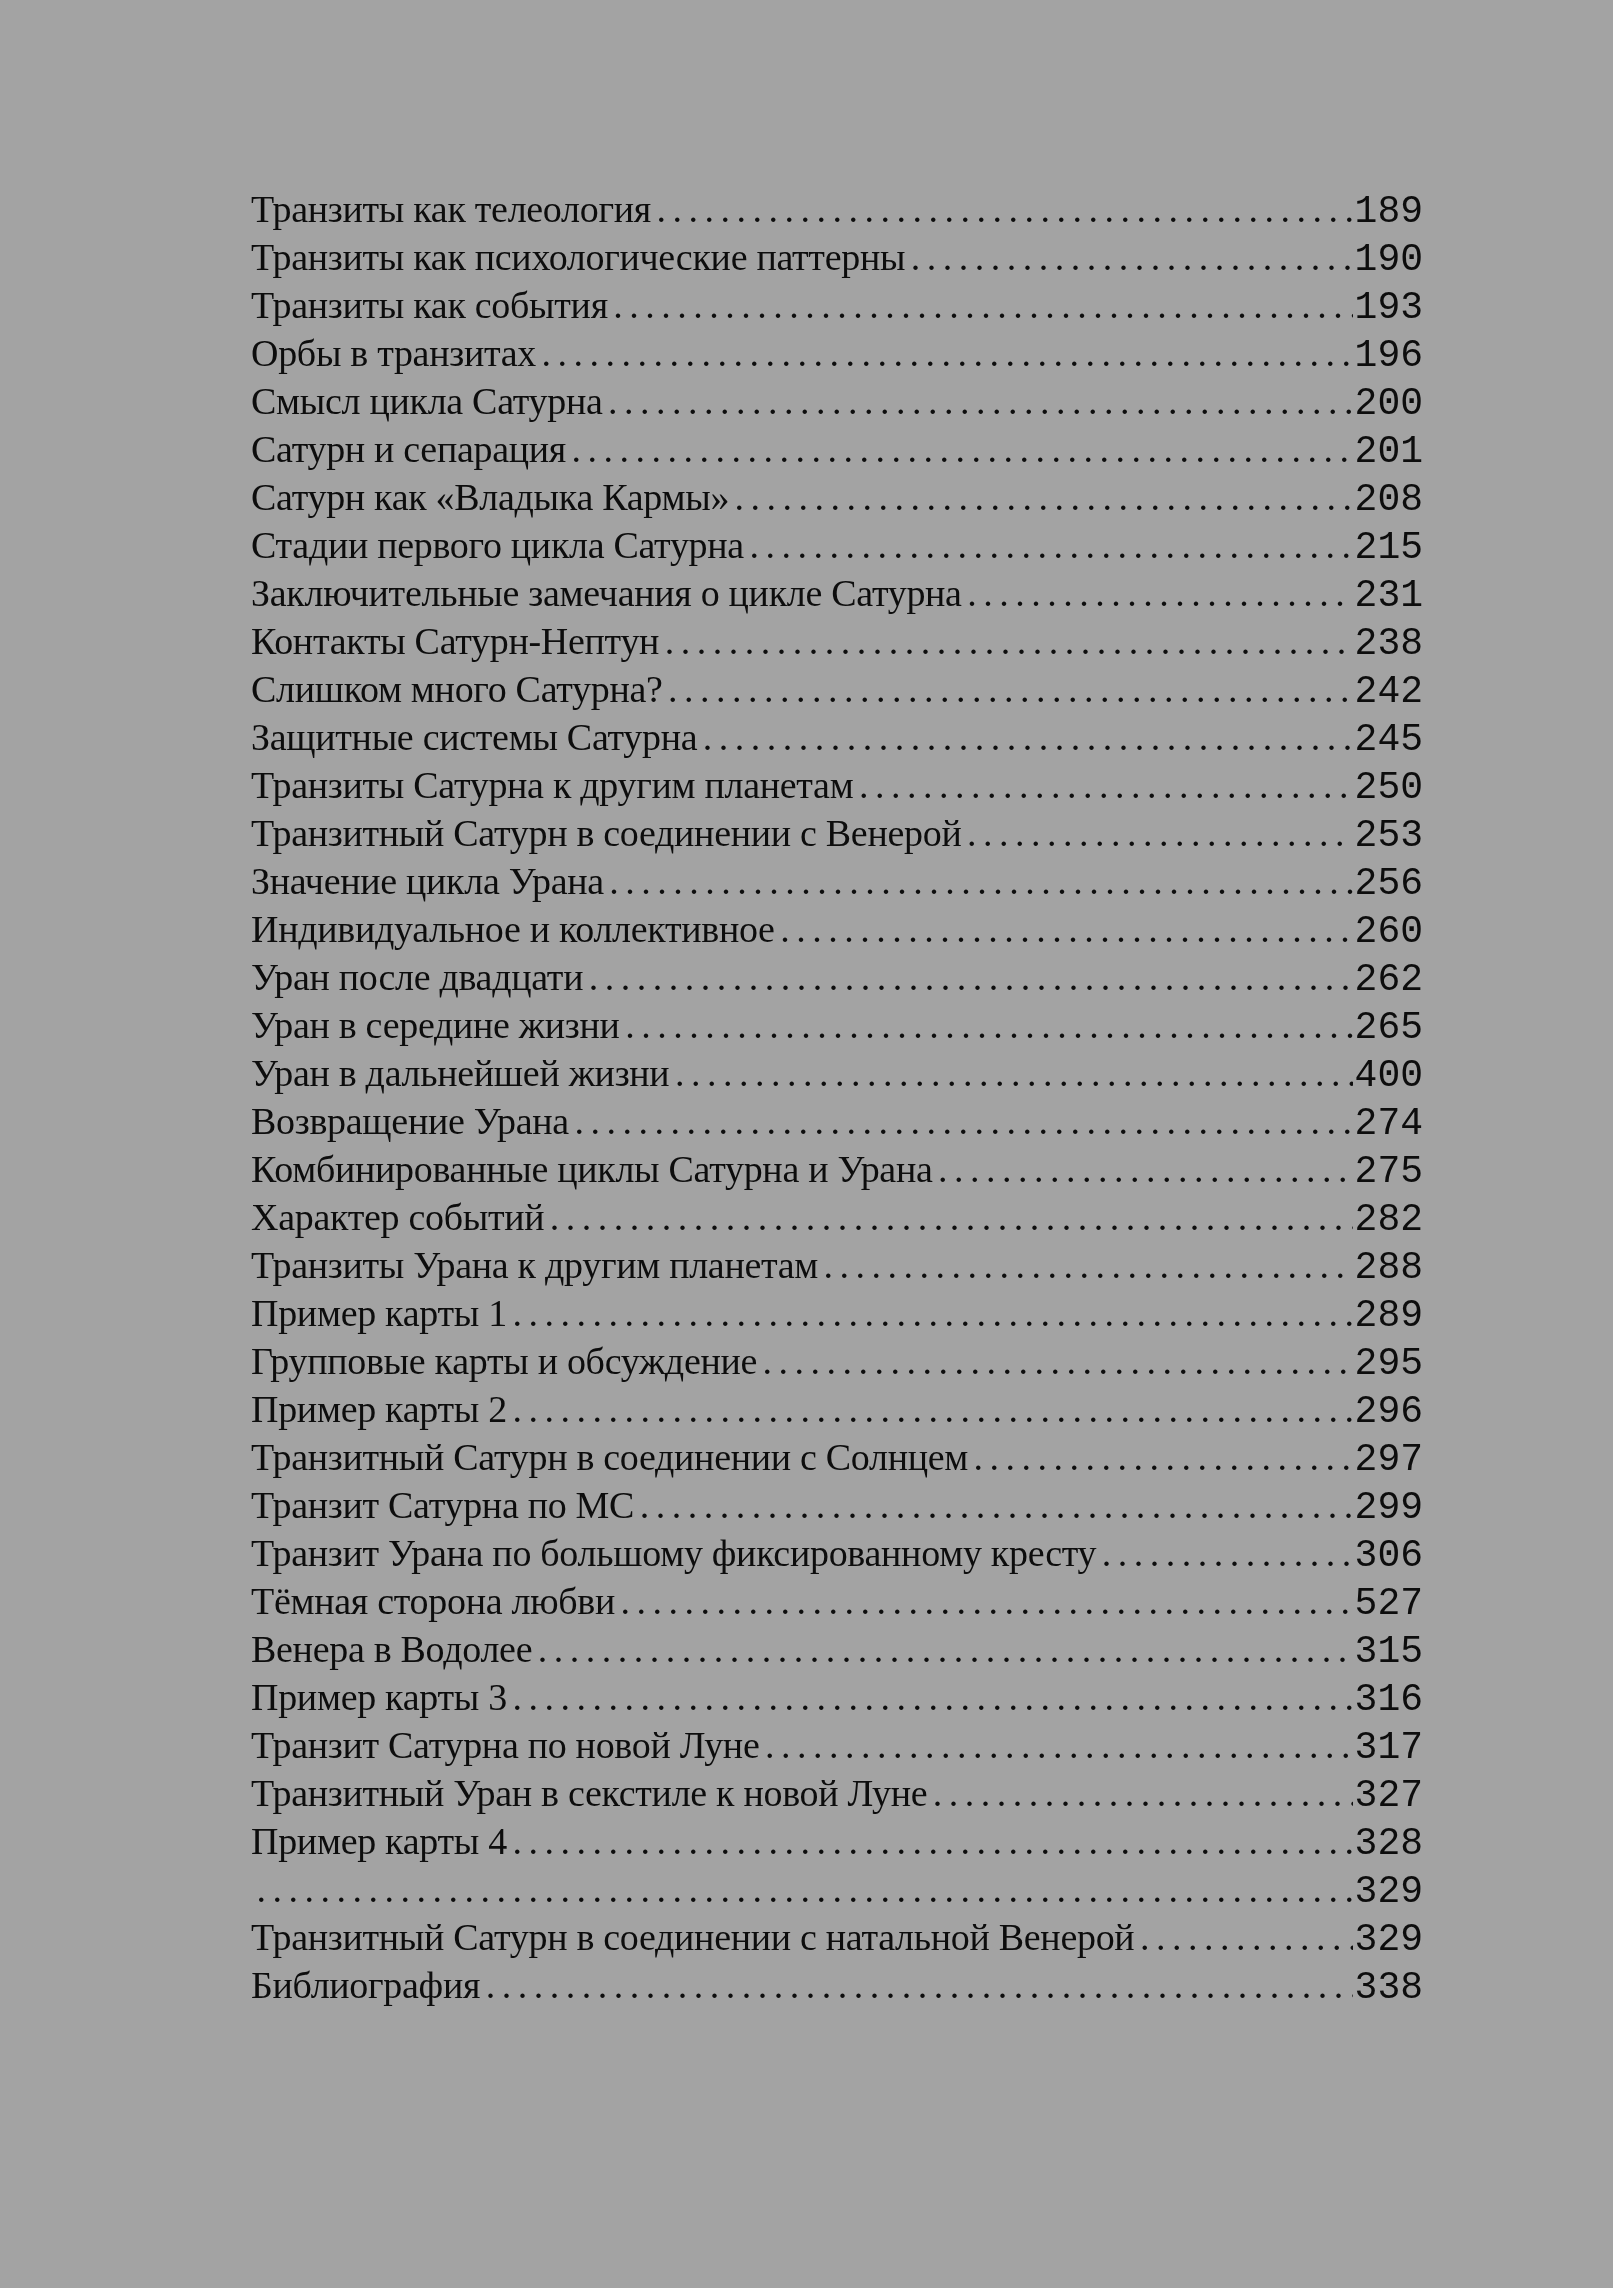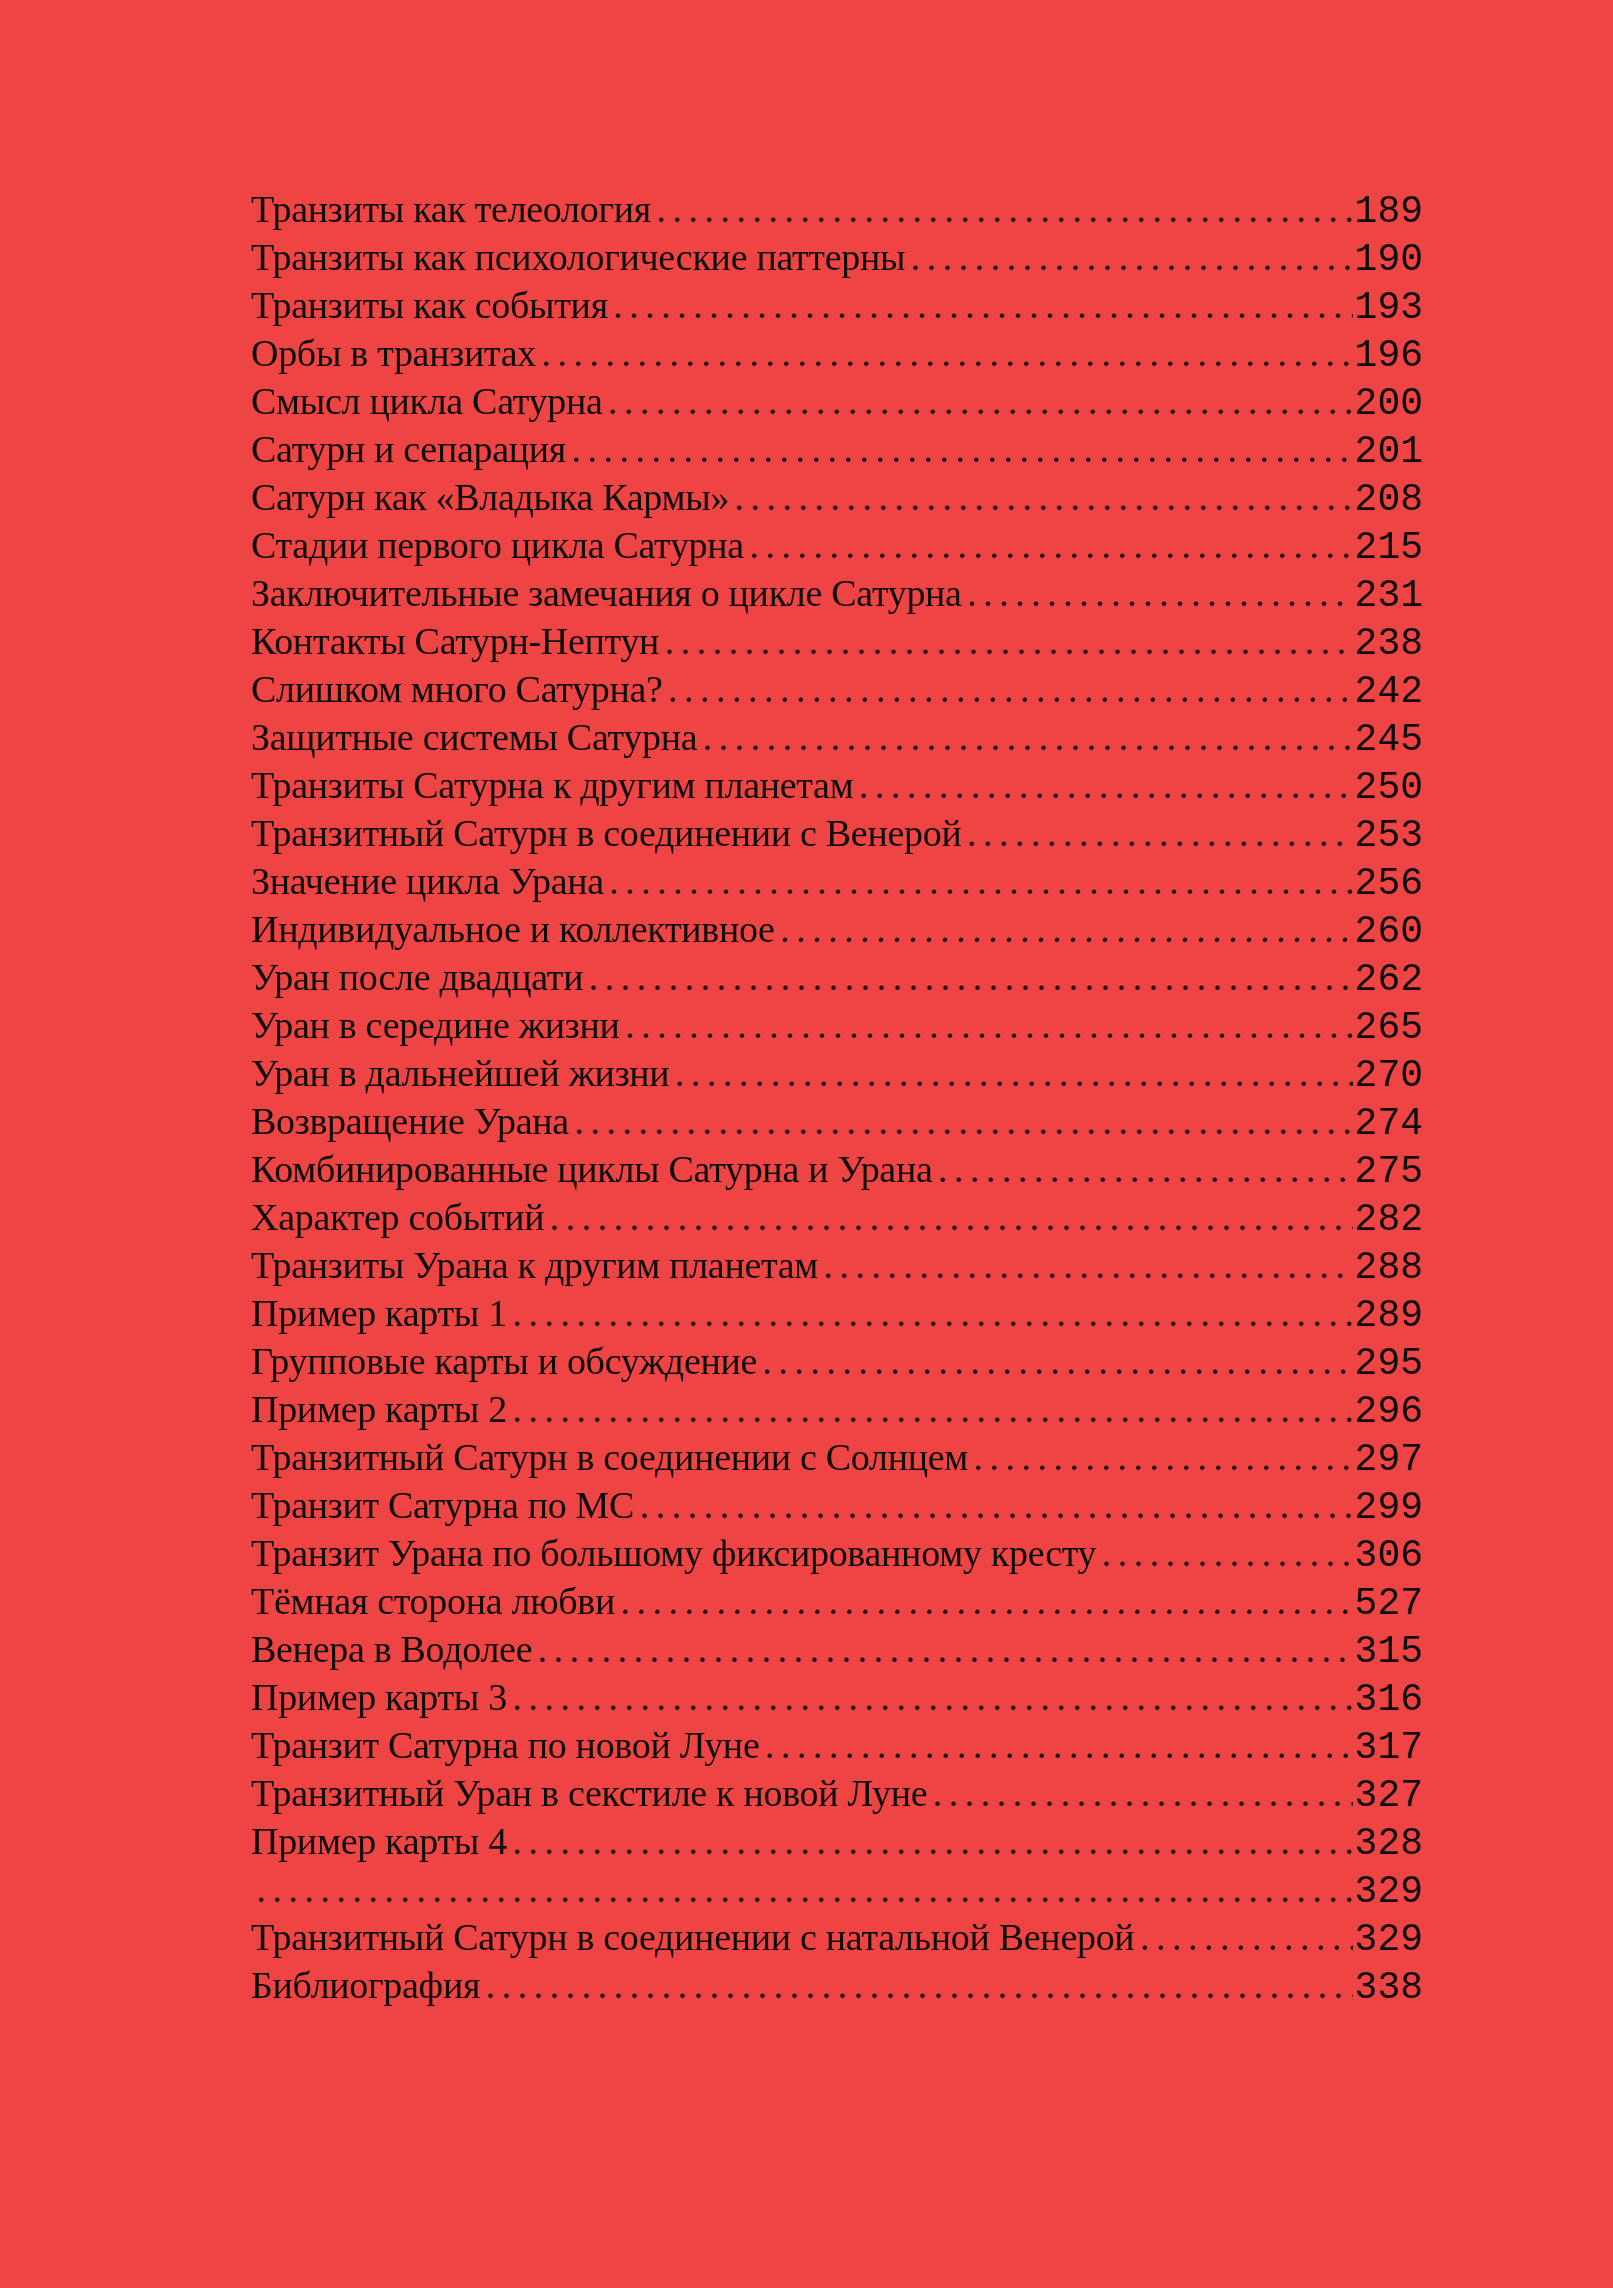--- a/index.html
+++ b/index.html
@@ -6,21 +6,21 @@
   html, body {
     width: 1613px;
     height: 2289px;
     background: #ffffff;
     font-family: "Liberation Serif", "DejaVu Serif", serif;
   }
   .page {
     position: relative;
     width: 1613px;
     height: 2289px;
-    background: #ef4444;
+    background: #a3a3a3;
     overflow: hidden;
   }
   .toc {
     position: absolute;
     top: 185px;
     left: 251px;
     width: 1172px;
     color: #0d0d0d;
   }
   .toc-row {
@@ -163,21 +163,21 @@
 
   <div class="toc-row">
     <span class="toc-title">Уран в середине жизни</span>
     <span class="toc-dots"></span>
     <span class="toc-page">265</span>
   </div>
 
   <div class="toc-row">
     <span class="toc-title">Уран в дальнейшей жизни</span>
     <span class="toc-dots"></span>
-    <span class="toc-page">270</span>
+    <span class="toc-page">400</span>
   </div>
 
   <div class="toc-row">
     <span class="toc-title">Возвращение Урана</span>
     <span class="toc-dots"></span>
     <span class="toc-page">274</span>
   </div>
 
   <div class="toc-row">
     <span class="toc-title">Комбинированные циклы Сатурна и Урана</span>

